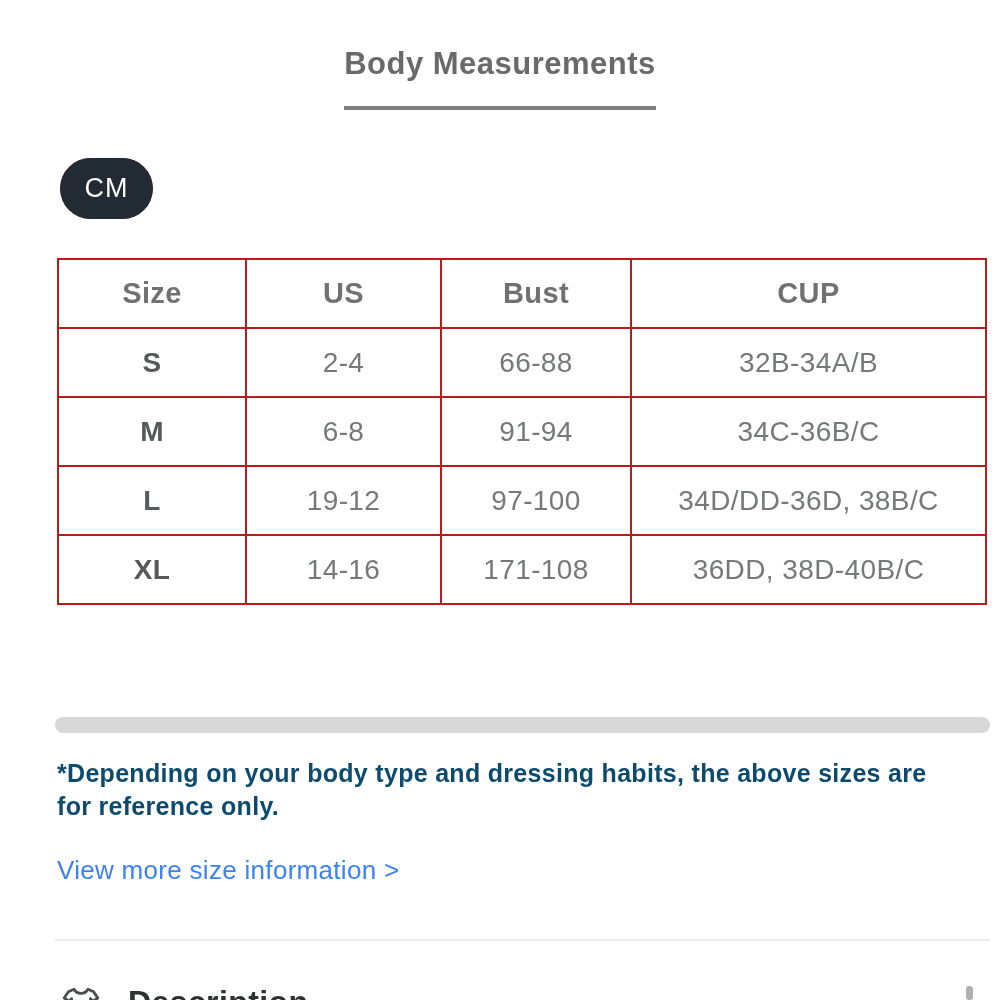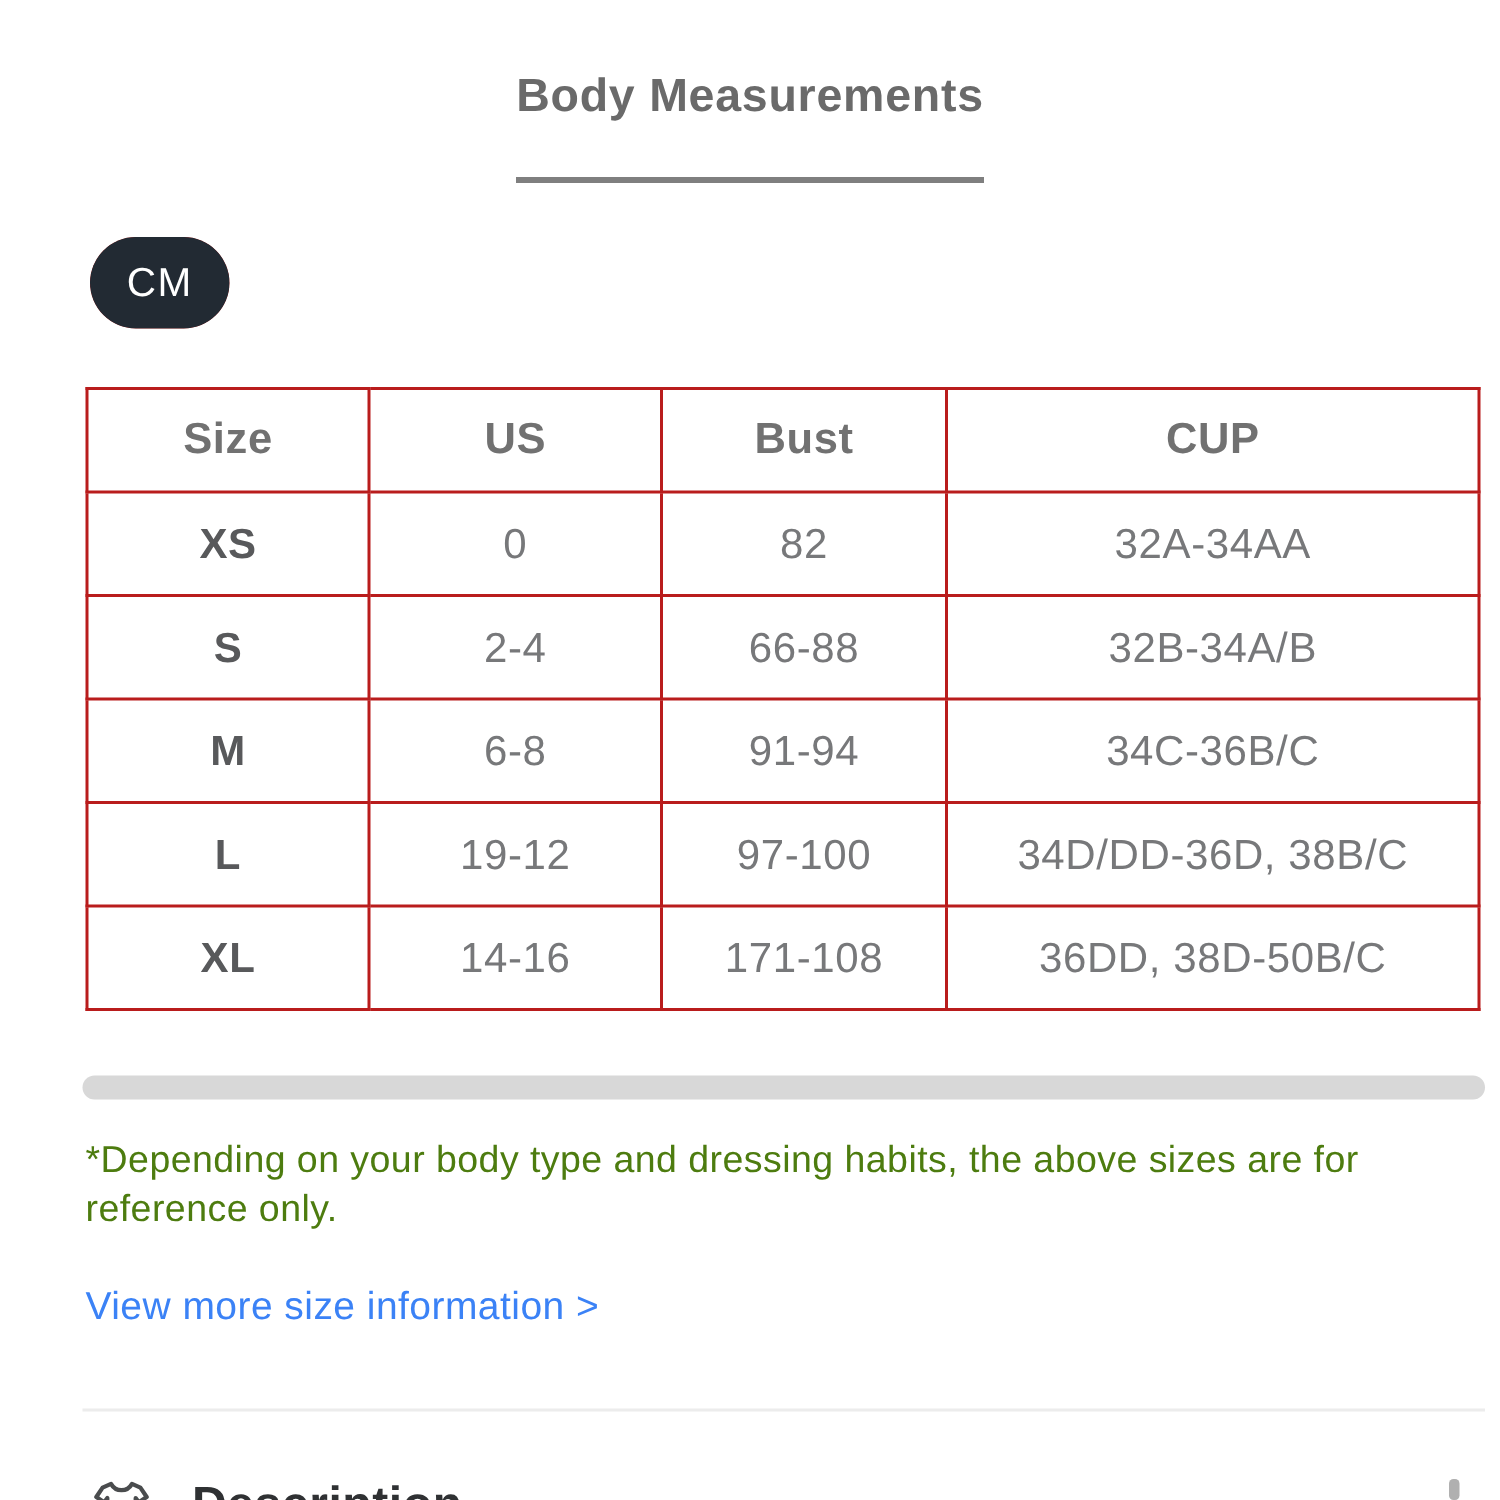--- a/index.html
+++ b/index.html
@@ -10,21 +10,21 @@
     font-family:"Liberation Sans", sans-serif;
     color:#6d6d6d;
   }
 
   
   .title-wrap { position:absolute; top:46px; left:0; right:0; text-align:center; }
   .page-title {
     display:inline-block;
     font-size:31px; font-weight:bold; letter-spacing:0.5px;
     color:#6a6a6a;
-    padding-bottom:36px;
+    padding-bottom:24px;
     border-bottom:4px solid #7f7f7f;
   }
 
   
   .unit-toggle {
     position:absolute; top:158px; left:60px;
     display:inline-flex; align-items:stretch;
     background:#7f1d1d; border-radius:32px; height:61px; overflow:hidden;
   }
   .toggle-opt {
@@ -56,21 +56,22 @@
   .h-scrollbar {
     position:absolute; top:717px; left:55px;
     width:935px; height:16px;
     background:#d8d8d8; border-radius:9px;
   }
 
   
   .disclaimer {
     position:absolute; top:757px; left:57px; width:880px;
     font-size:25px; line-height:1.32; letter-spacing:0.3px;
-    color:#4d7c0f;
+    color:#0c4a6e;
+    font-weight:bold;
   }
 
   
   .view-more {
     position:absolute; top:855px; left:57px;
     font-size:26px; letter-spacing:0.3px;
     color:#3b82f6; cursor:pointer;
   }
 
   
@@ -120,26 +121,20 @@
   <thead>
     <tr>
       <th>Size</th>
       <th>US</th>
       <th>Bust</th>
       <th>CUP</th>
     </tr>
   </thead>
   <tbody>
     <tr>
-      <td class="size-cell">XS</td>
-      <td>0</td>
-      <td>82</td>
-      <td>32A-34AA</td>
-    </tr>
-    <tr>
       <td class="size-cell">S</td>
       <td>2-4</td>
       <td>66-88</td>
       <td>32B-34A/B</td>
     </tr>
     <tr>
       <td class="size-cell">M</td>
       <td>6-8</td>
       <td>91-94</td>
       <td>34C-36B/C</td>
@@ -147,21 +142,21 @@
     <tr>
       <td class="size-cell">L</td>
       <td>19-12</td>
       <td>97-100</td>
       <td>34D/DD-36D, 38B/C</td>
     </tr>
     <tr>
       <td class="size-cell">XL</td>
       <td>14-16</td>
       <td>171-108</td>
-      <td>36DD, 38D-50B/C</td>
+      <td>36DD, 38D-40B/C</td>
     </tr>
   </tbody>
 </table>
 
 <div class="h-scrollbar"></div>
 
 <div class="disclaimer">*Depending on your body type and dressing habits, the above sizes are for reference only.</div>
 
 <div class="view-more">View more size information &gt;</div>
 

